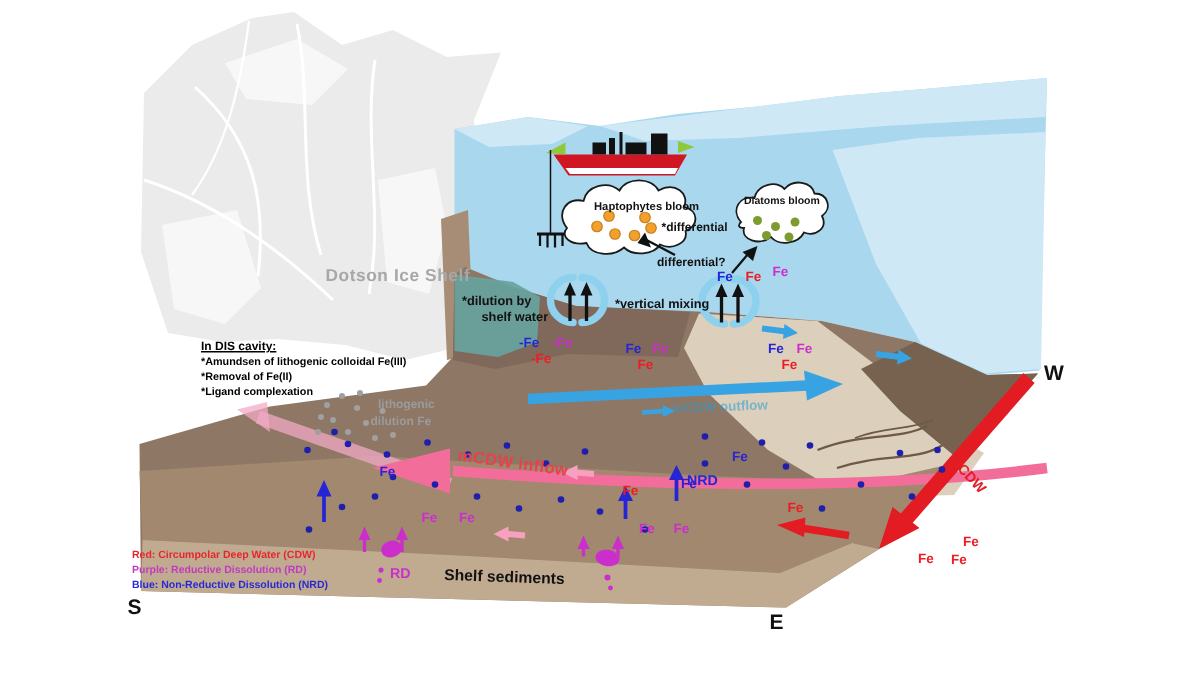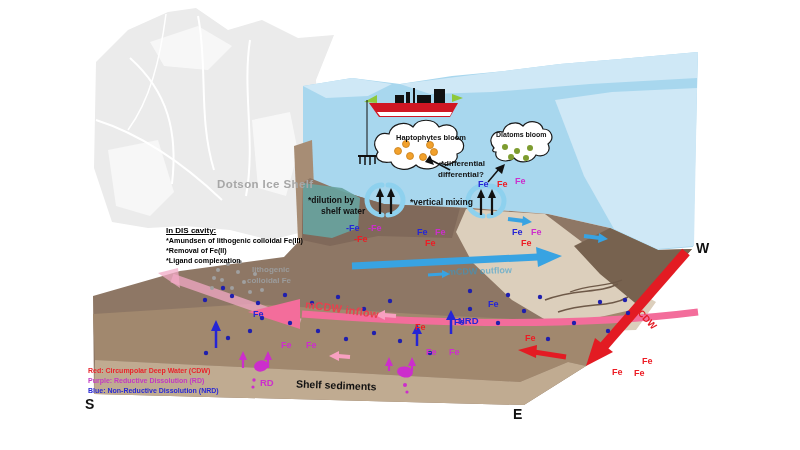--- a/index.html
+++ b/index.html
@@ -10,21 +10,21 @@
   #scene{position:absolute;left:0;top:0;width:800px;height:450px;}
   .lbl{position:absolute;font-weight:bold;white-space:nowrap;line-height:1.05;}
   .fe{position:absolute;font-weight:bold;font-size:9px;white-space:nowrap;padding-left:44px;}
   .c-blue{color:#2525d6}
   .c-red{color:#ed1c24}
   .c-mag{color:#cc2ecc}
   .lg-red{color:#e8252d}
   .lg-purple{color:#c239c2}
   .lg-blue{color:#2929d4}
   .compass{position:absolute;font-weight:bold;font-size:14px;color:#111;}
-  .dis{position:absolute;left:134px;top:226px;color:#000;font-weight:bold;margin-left:32px;}
+  .dis{position:absolute;left:134px;top:226px;color:#000;font-weight:bold;}
   .dis .hdr{font-size:8px;text-decoration:underline;margin-bottom:1px;}
   .dis .itm{font-size:7.2px;line-height:10px;}
   .legend{position:absolute;left:88px;top:366px;font-weight:bold;font-size:7px;line-height:10px;}
 </style>
 </head>
 <body>
 
 <div id="stage">
 
 <svg id="scene" viewBox="0 0 800 450">
@@ -242,37 +242,37 @@
   </g>
 </svg>
 
 <div class="lbl" style="left:197px;top:178px;font-size:11.5px;color:#a7a7a7;letter-spacing:0.4px;padding-left:20px;">Dotson Ice Shelf</div>
 
 
 <div class="lbl" style="left:396px;top:134px;font-size:7.5px;color:#111;">Haptophytes bloom</div>
 
 <div class="lbl" style="left:496px;top:131px;font-size:7px;color:#111;">Diatoms bloom</div>
 
-<div class="lbl" style="left:441px;top:160px;font-size:8px;color:#111;">*differential</div>
+<div class="lbl" style="left:441px;top:148px;font-size:8px;color:#111;">*differential</div>
 <div class="lbl" style="left:438px;top:171px;font-size:8px;color:#111;">differential?</div>
 
 <div class="lbl" style="left:410px;top:198px;font-size:8.5px;color:#111;">*vertical mixing</div>
 
 <div class="lbl" style="left:308px;top:196px;font-size:8.5px;color:#111;">*dilution by</div>
 <div class="lbl" style="left:311px;top:207px;font-size:8.5px;color:#111;padding-left:10px;">shelf water</div>
 
 <div class="dis">
   <div class="hdr">In DIS cavity:</div>
   <div class="itm">*Amundsen of lithogenic colloidal Fe(III)</div>
   <div class="itm">*Removal of Fe(II)</div>
   <div class="itm">*Ligand complexation</div>
 </div>
 
 <div class="lbl" style="left:252px;top:266px;font-size:8px;color:#9b9b9b;">lithogenic</div>
-<div class="lbl" style="left:247px;top:277px;font-size:8px;color:#9b9b9b;">colloidal Fe</div>
+<div class="lbl" style="left:247px;top:277px;font-size:8px;color:#9b9b9b;">dilution Fe</div>
 
 <div class="lbl" style="left:306px;top:299px;font-size:11px;color:#e8414e;transform:rotate(8deg);transform-origin:left top;letter-spacing:0.3px;">mCDW inflow</div>
 
 <div class="lbl" style="left:448px;top:267px;font-size:9px;color:#2a9cd4;opacity:0.55;transform:rotate(-2deg);">mCDW outflow</div>
 
 <div class="lbl" style="left:643px;top:308px;font-size:9.5px;color:#e31b23;transform:rotate(47deg);transform-origin:left top;">CDW</div>
 
 <div class="lbl" style="left:458px;top:316px;font-size:9.5px;color:#2626d8;">NRD</div>
 
 <div class="lbl" style="left:260px;top:378px;font-size:9.5px;color:#cc2ecc;">RD</div>

